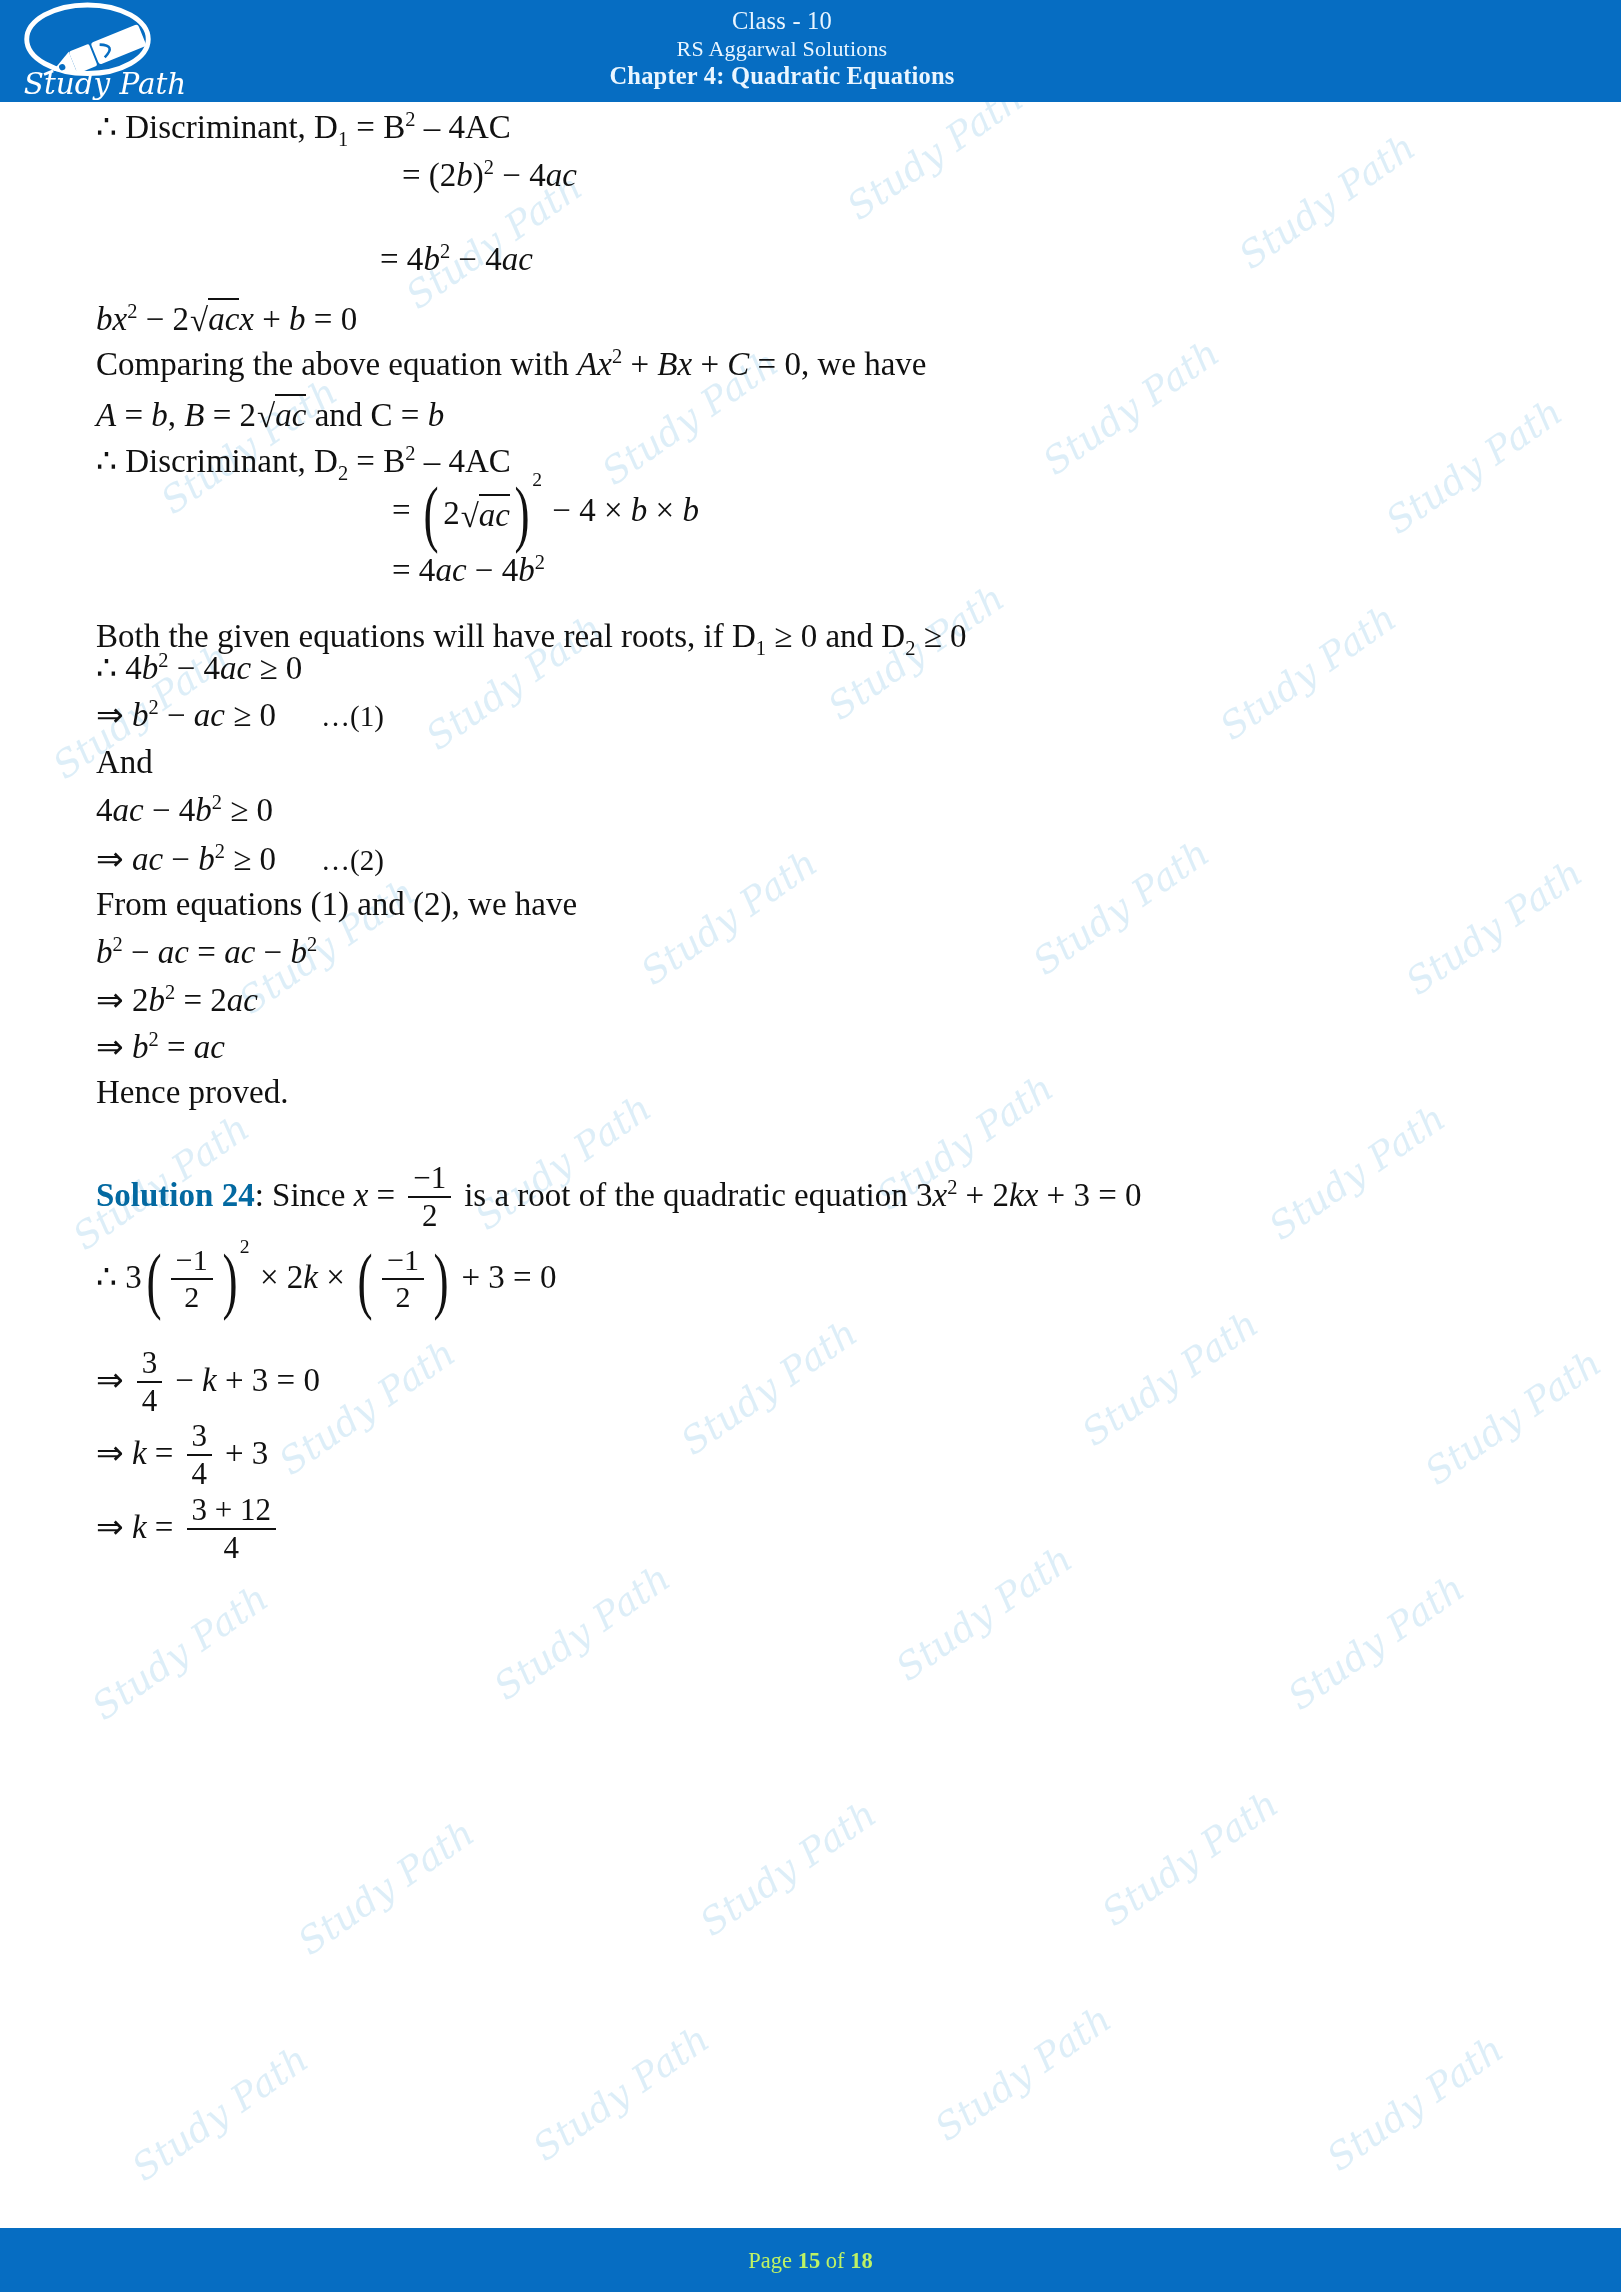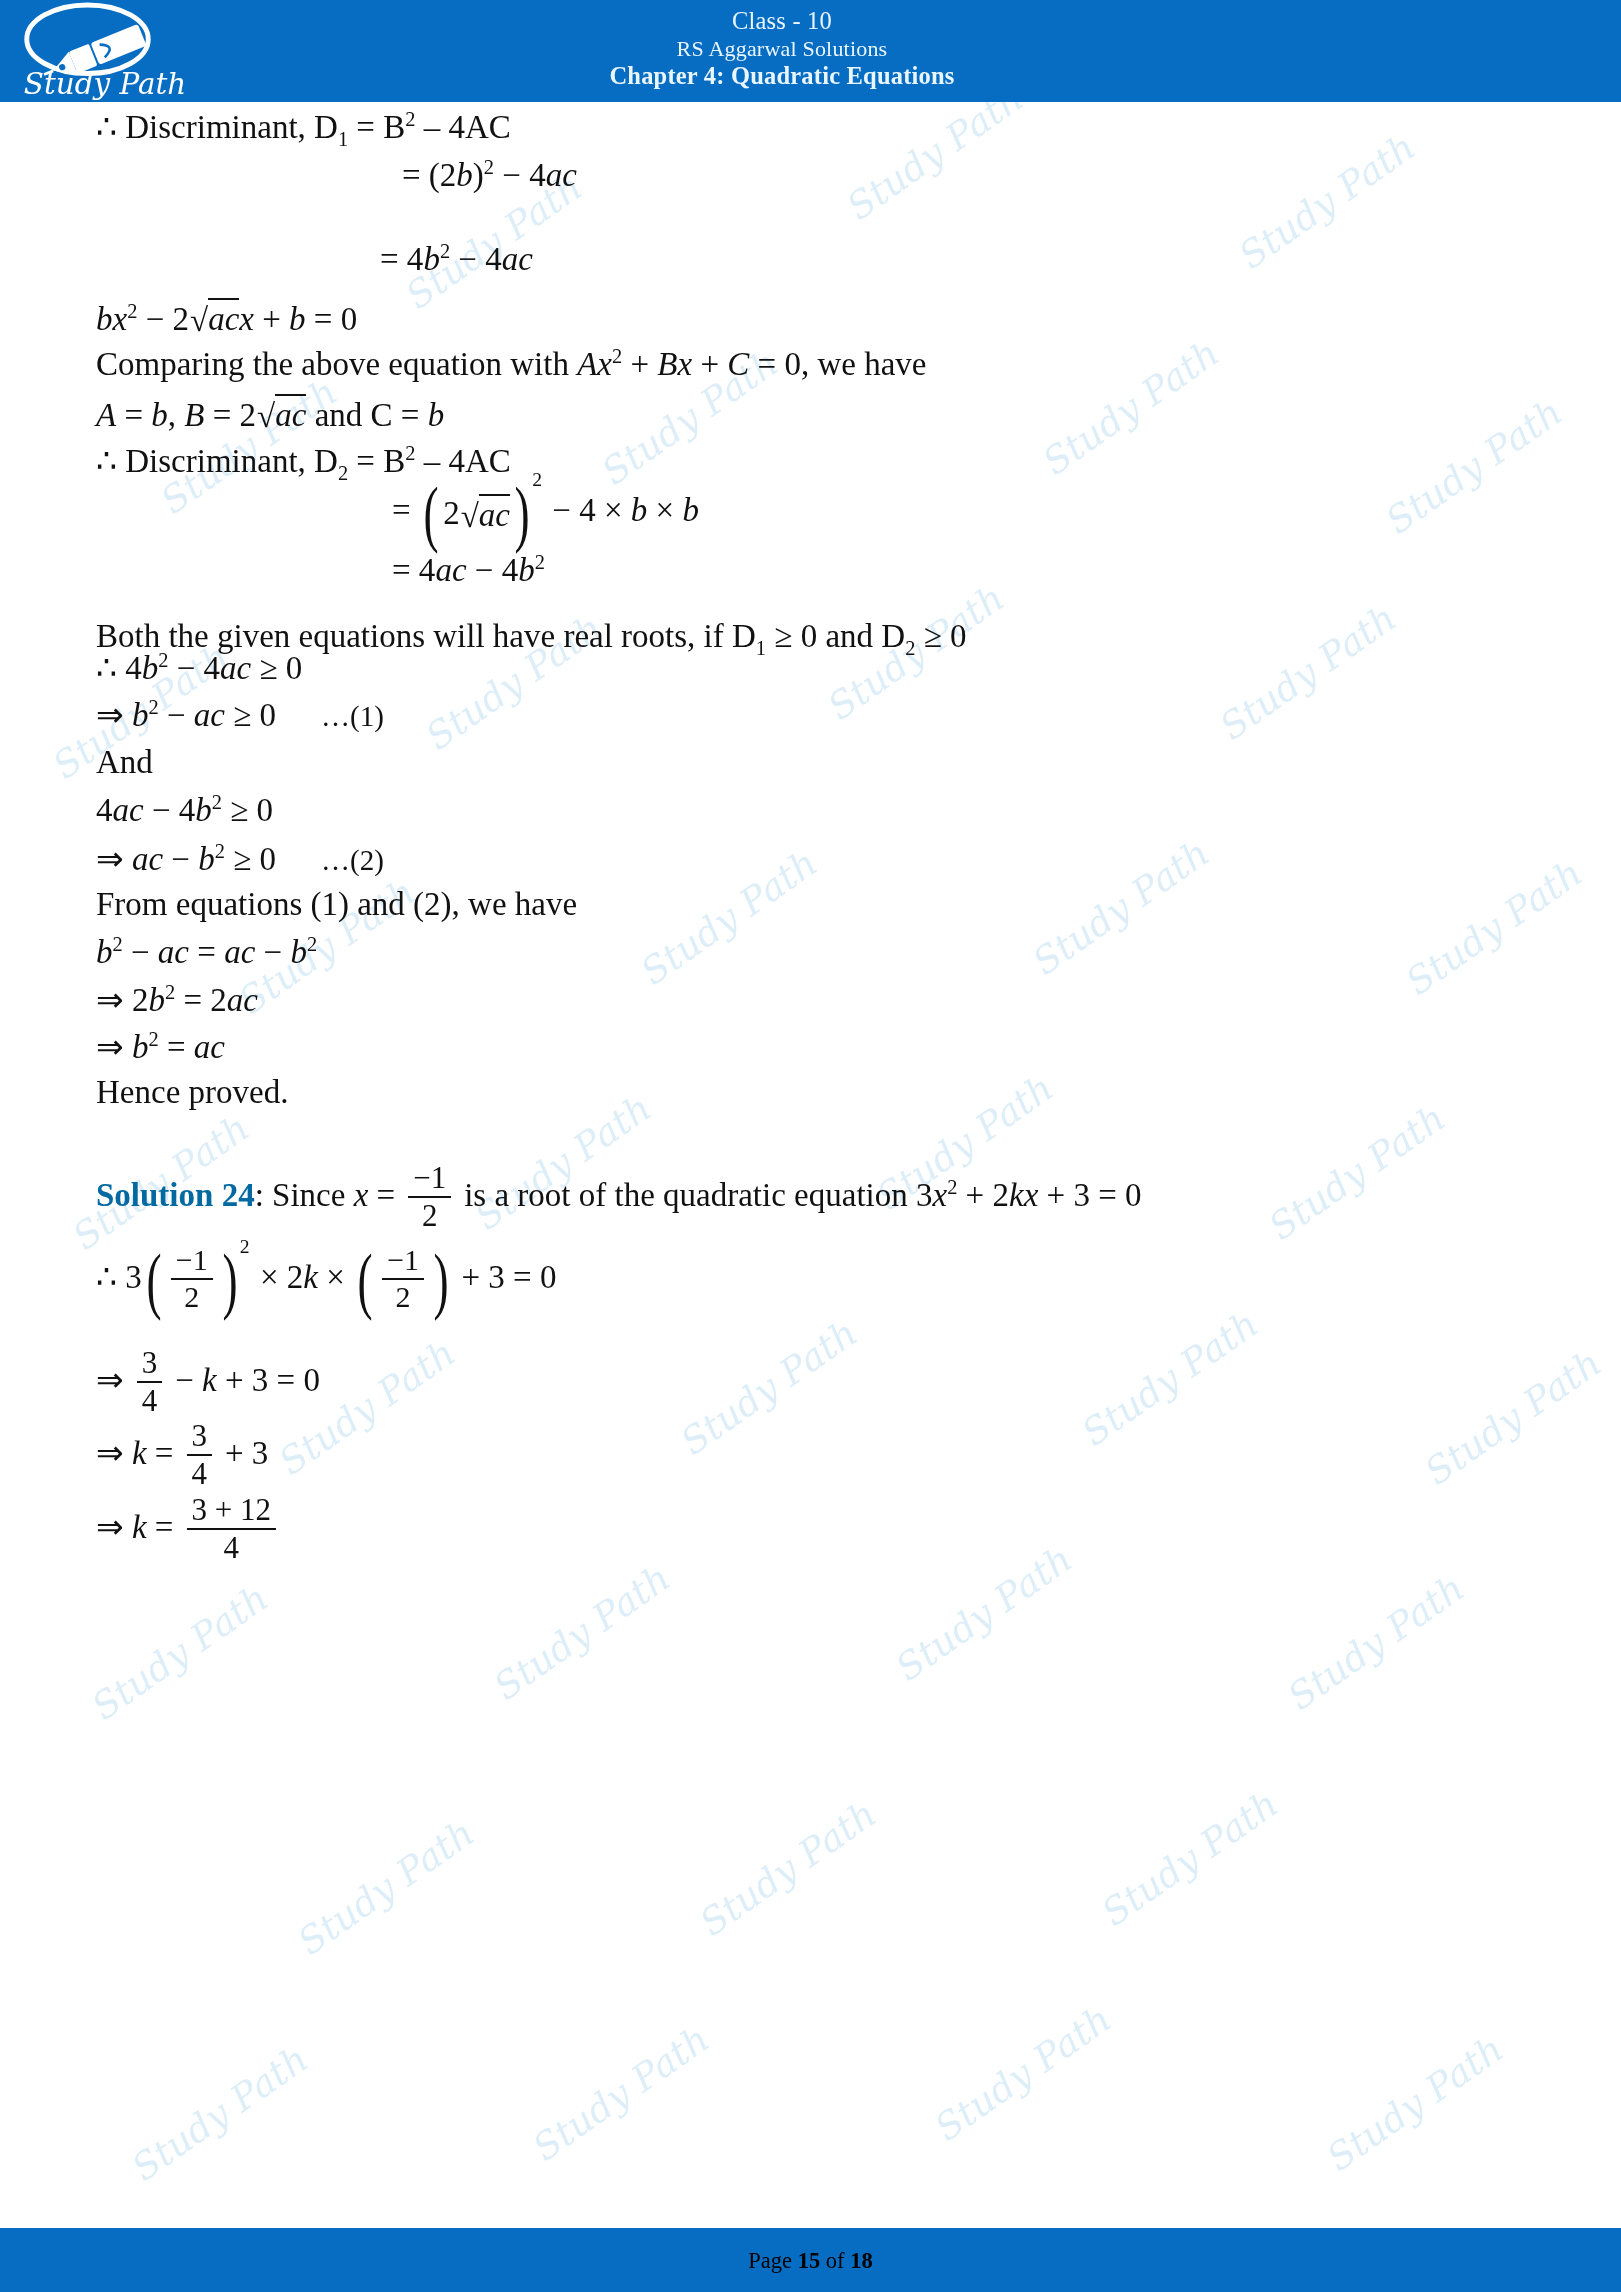--- a/index.html
+++ b/index.html
@@ -37,21 +37,21 @@
   .h-line.l2{font-size:22px;}
   .h-line.l3{font-size:24.5px;font-weight:bold;}
 
   
   .footer{
     position:absolute;left:0;bottom:0;width:1621px;height:65px;
     background:#066DC2;
     display:flex;align-items:center;justify-content:center;
   }
   .footer-text{
-    color:#000000;font-size:22.5px;
+    color:#bef264;font-size:22.5px;
     font-family:"Liberation Serif", serif;
     white-space:nowrap;
   }
   .footer-text b{font-weight:bold;}
 
   
   .content{
     position:absolute;left:0;top:102px;width:1621px;height:2126px;
     overflow:hidden;
   }

